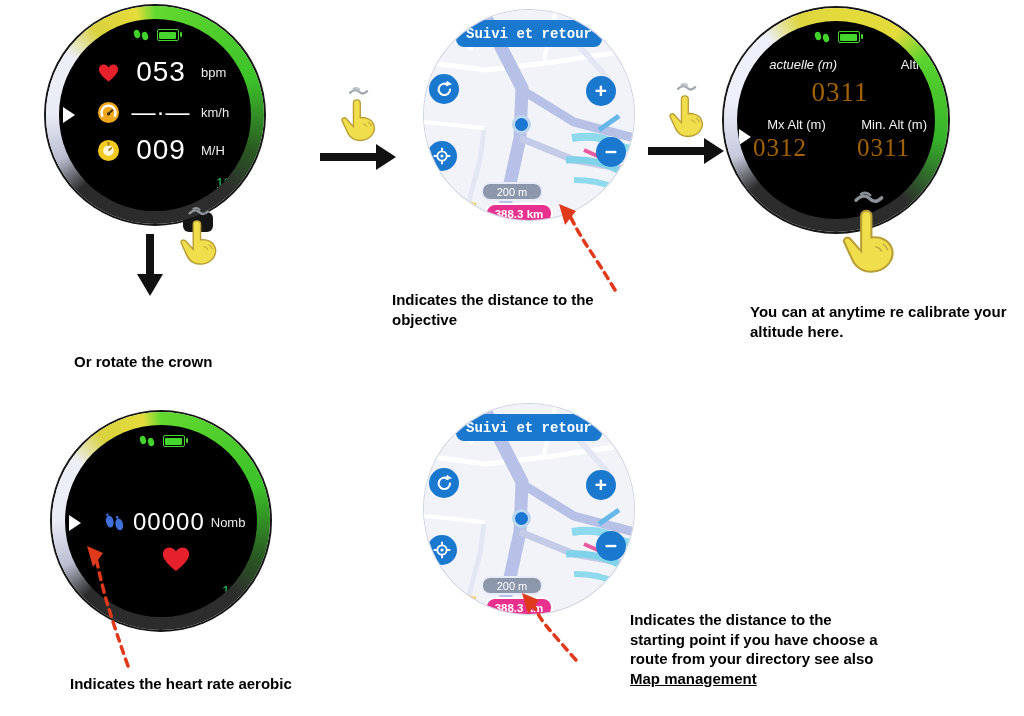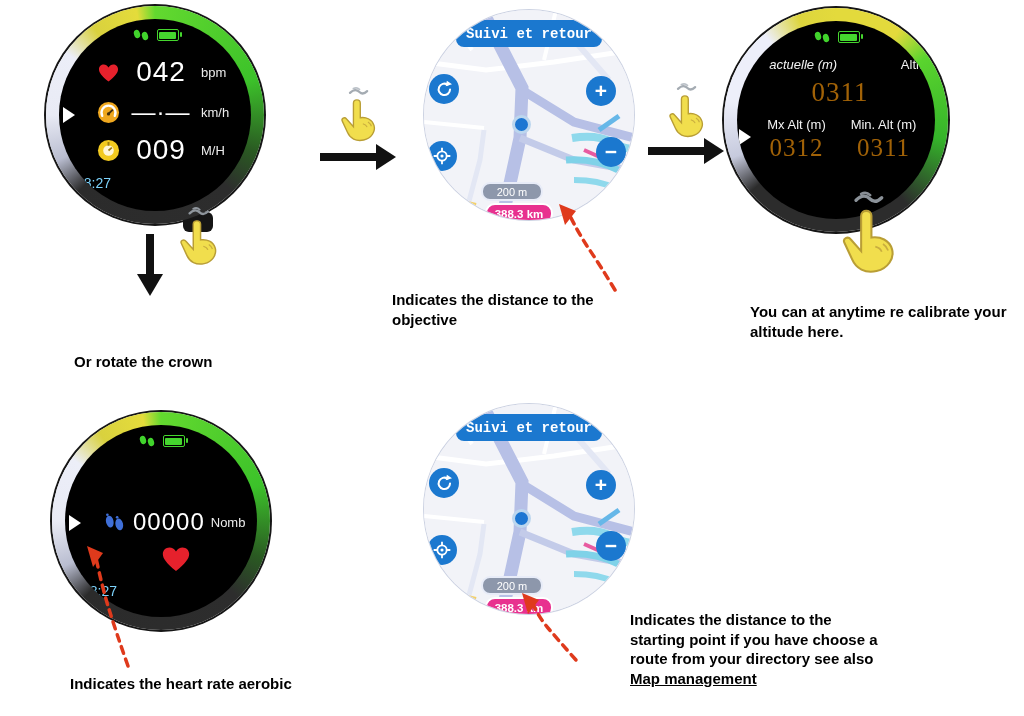--- a/index.html
+++ b/index.html
@@ -19,21 +19,21 @@
   .status-row{position:absolute;top:10px;left:0;right:0;display:flex;justify-content:center;
               align-items:center;gap:7px;}
   .bat{width:20px;height:10px;border:1.5px solid #45d62e;border-radius:2px;position:relative;display:inline-block;}
   .bat::after{content:"";position:absolute;right:-4.5px;top:2px;width:2.5px;height:4.5px;background:#45d62e;border-radius:1px;}
   .batlvl{position:absolute;inset:1.5px;background:#45d62e;border-radius:1px;}
   .wrow{position:absolute;left:36px;right:6px;height:34px;display:flex;align-items:center;gap:6px;}
   .wicon{width:26px;display:flex;justify-content:center;align-items:center;flex:none;}
   .wval{flex:1;text-align:center;color:#fff;font-size:28px;letter-spacing:1px;white-space:nowrap;}
   .wval.sm{font-size:24px;}
   .wunit{width:44px;color:#ececec;font-size:13px;flex:none;}
-  .wtime{position:absolute;left:17px;right:0;text-align:left;font-size:14px;color:#7dd3fc;}
+  .wtime{position:absolute;left:0;right:0;text-align:right;font-size:14px;color:#22c55e;}
   .tri{position:absolute;width:0;height:0;border-top:8px solid transparent;
        border-bottom:8px solid transparent;border-left:12px solid #fff;}
   .cols{position:absolute;left:16px;right:8px;display:flex;align-items:center;}
   .lbl{font-size:13px;color:#f2f2f2;white-space:nowrap;}
   .bigv{font-size:25px;color:#a16207;letter-spacing:1px;font-family:Liberation Serif, serif;}
   .cal{position:absolute;left:0;right:0;text-align:center;font-size:16px;color:#3ecf52;font-weight:500;}
   .crown{position:absolute;background:#151515;border-radius:6px;}
 
   
   .mapcircle{position:absolute;width:210px;height:210px;border-radius:50%;overflow:hidden;
@@ -128,21 +128,21 @@
         <span class="bat">
             <span class="batlvl"></span>
           </span>
       </div>
       <div class="wrow" style="top:36px;">
         <span class="wicon">
             <svg width="23" height="21">
               <use href="#sym-heart"></use>
             </svg>
           </span>
-        <span class="wval">042</span>
+        <span class="wval">053</span>
         <span class="wunit">bpm</span>
       </div>
       <div class="wrow" style="top:76px;">
         <span class="wicon">
             <svg width="23" height="23">
               <use href="#sym-speedo"></use>
             </svg>
           </span>
         <span class="wval sm">—·—</span>
         <span class="wunit">km/h</span>
@@ -217,24 +217,24 @@
       </div>
       <div class="cols" style="top:36px;">
         <span class="lbl" style="flex:1.2;text-align:center;font-style:italic;">actuelle (m)</span>
         <span class="lbl" style="flex:1;text-align:right;margin-right:-10px;">Altitud</span>
       </div>
       <div class="cols" style="top:56px;justify-content:center;">
         <span class="bigv" style="font-size:27px;">0311</span>
       </div>
       <div class="cols" style="top:96px;">
         <span class="lbl" style="flex:1;text-align:center;">Mx Alt (m)</span>
-        <span class="lbl" style="flex:1;text-align:center;">Min. Alt (m)</span>
+        <span class="lbl" style="flex:1;text-align:right;">Min. Alt (m)</span>
       </div>
       <div class="cols" style="top:113px;">
-        <span class="bigv" style="flex:1;text-align:center;">0312</span>
+        <span class="bigv" style="flex:1;text-align:left;">0312</span>
         <span class="bigv" style="flex:1;text-align:center;">0311</span>
       </div>
       <div class="wtime" style="top:180px;font-size:13px;">10:3</div>
       <span class="tri" style="left:2px;top:108px;"></span>
     </div>
   </div>
 
   <div class="watch ring-a" style="left:52px;top:412px;width:218px;height:218px;">
     <div class="screen">
       <div class="status-row">

